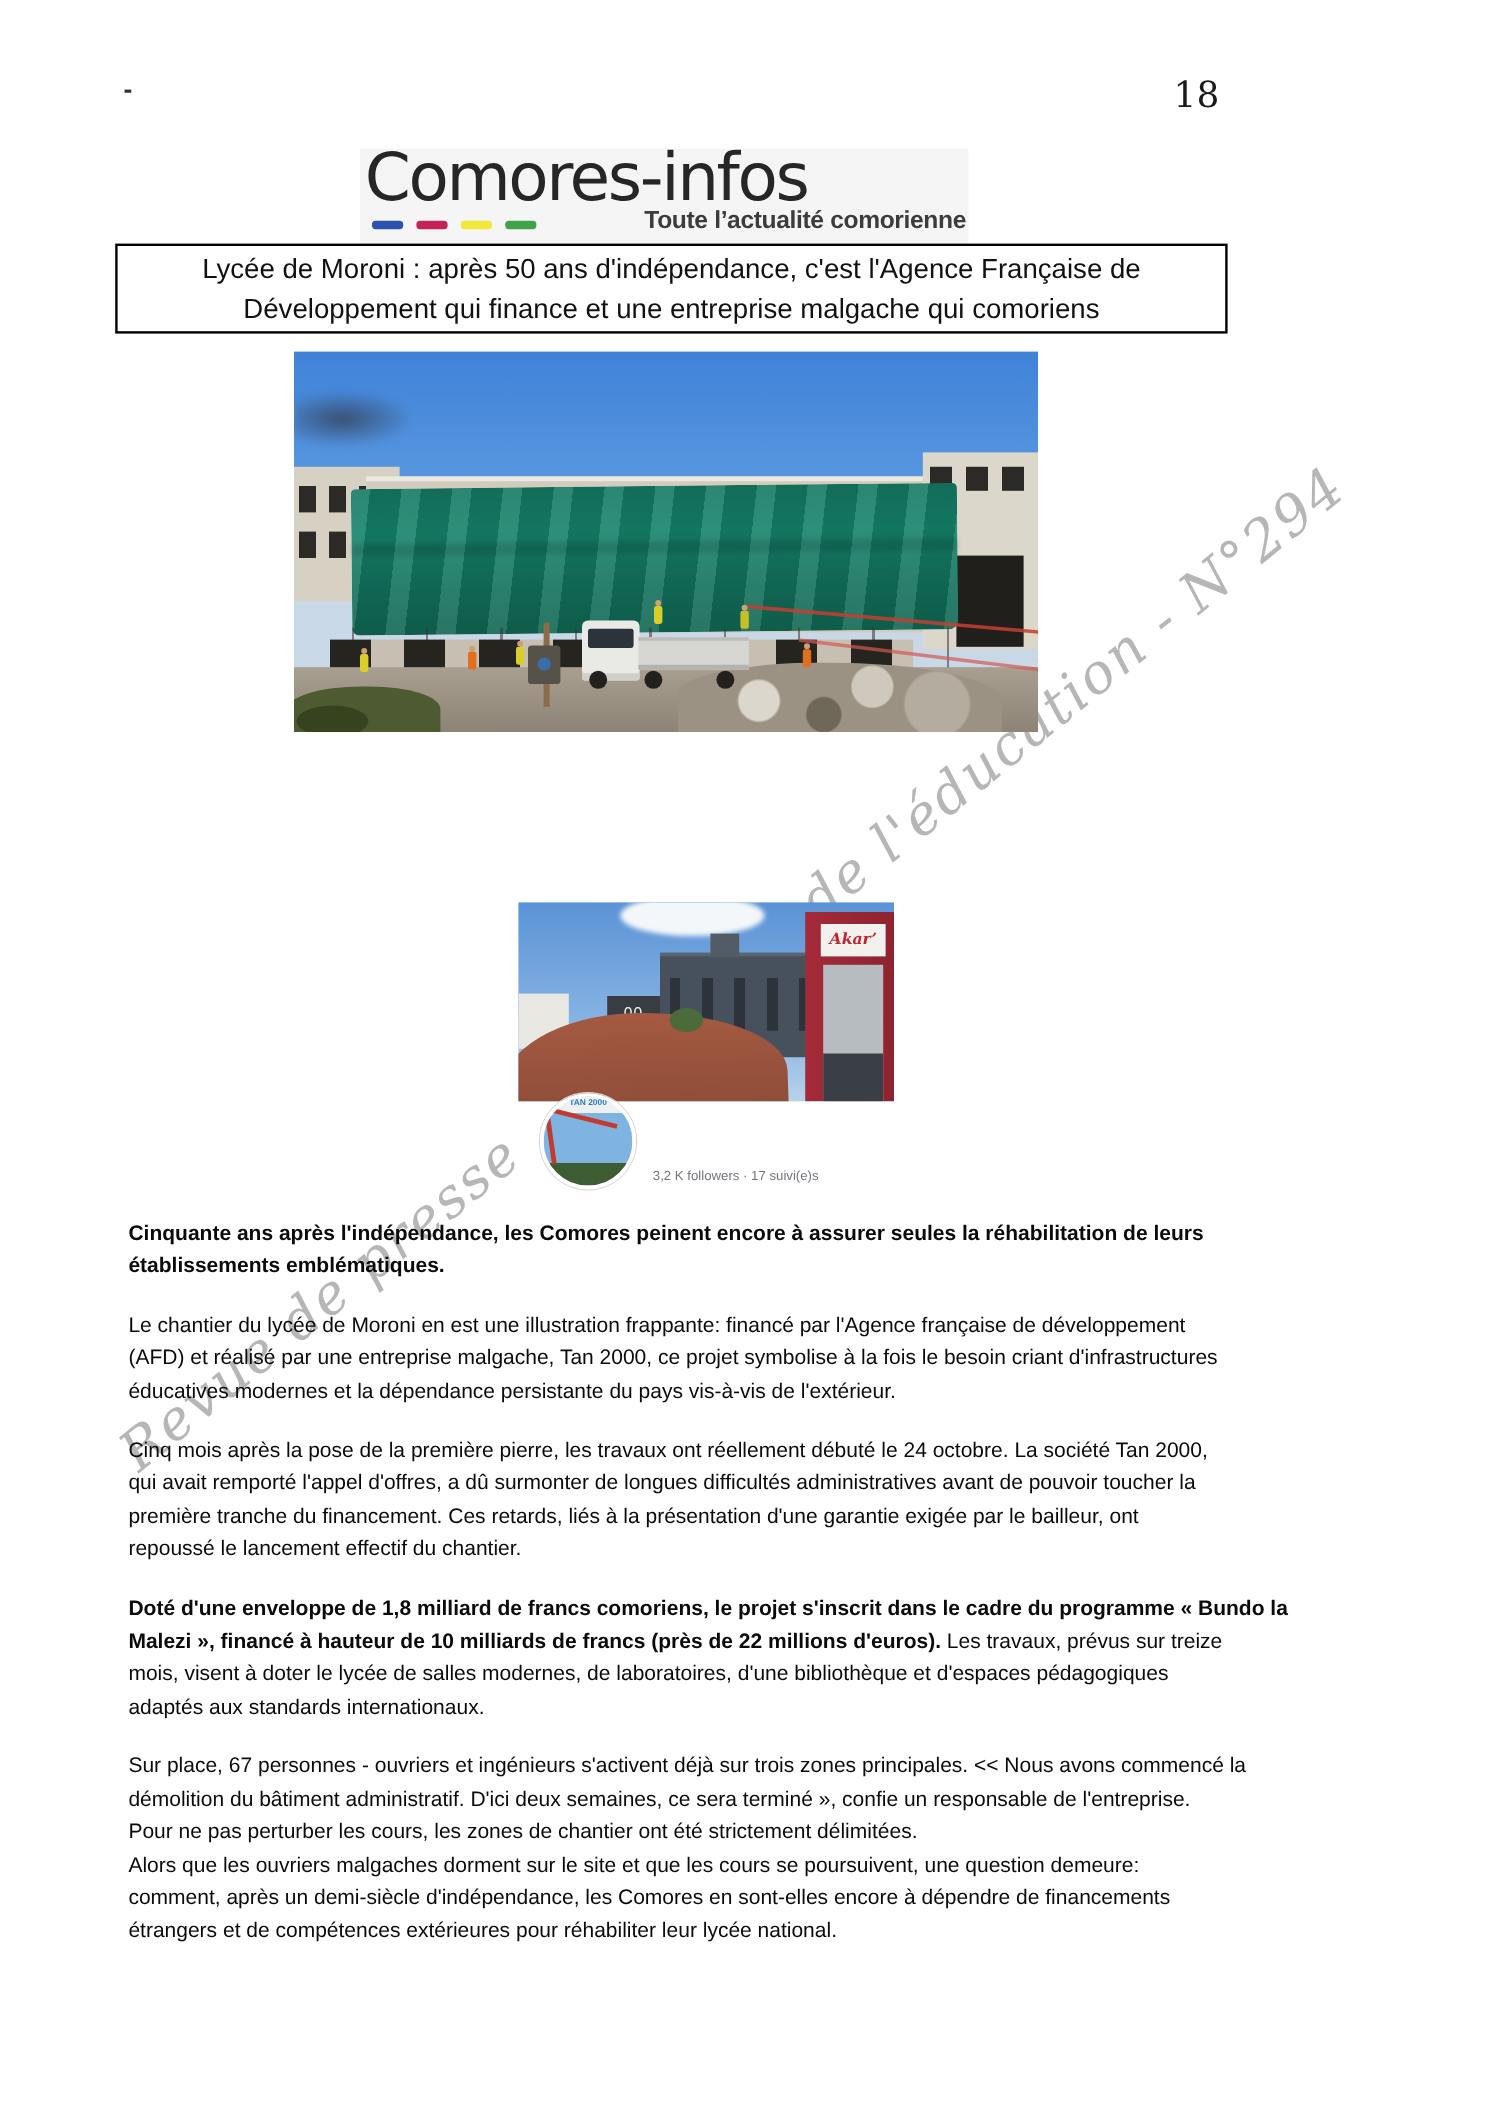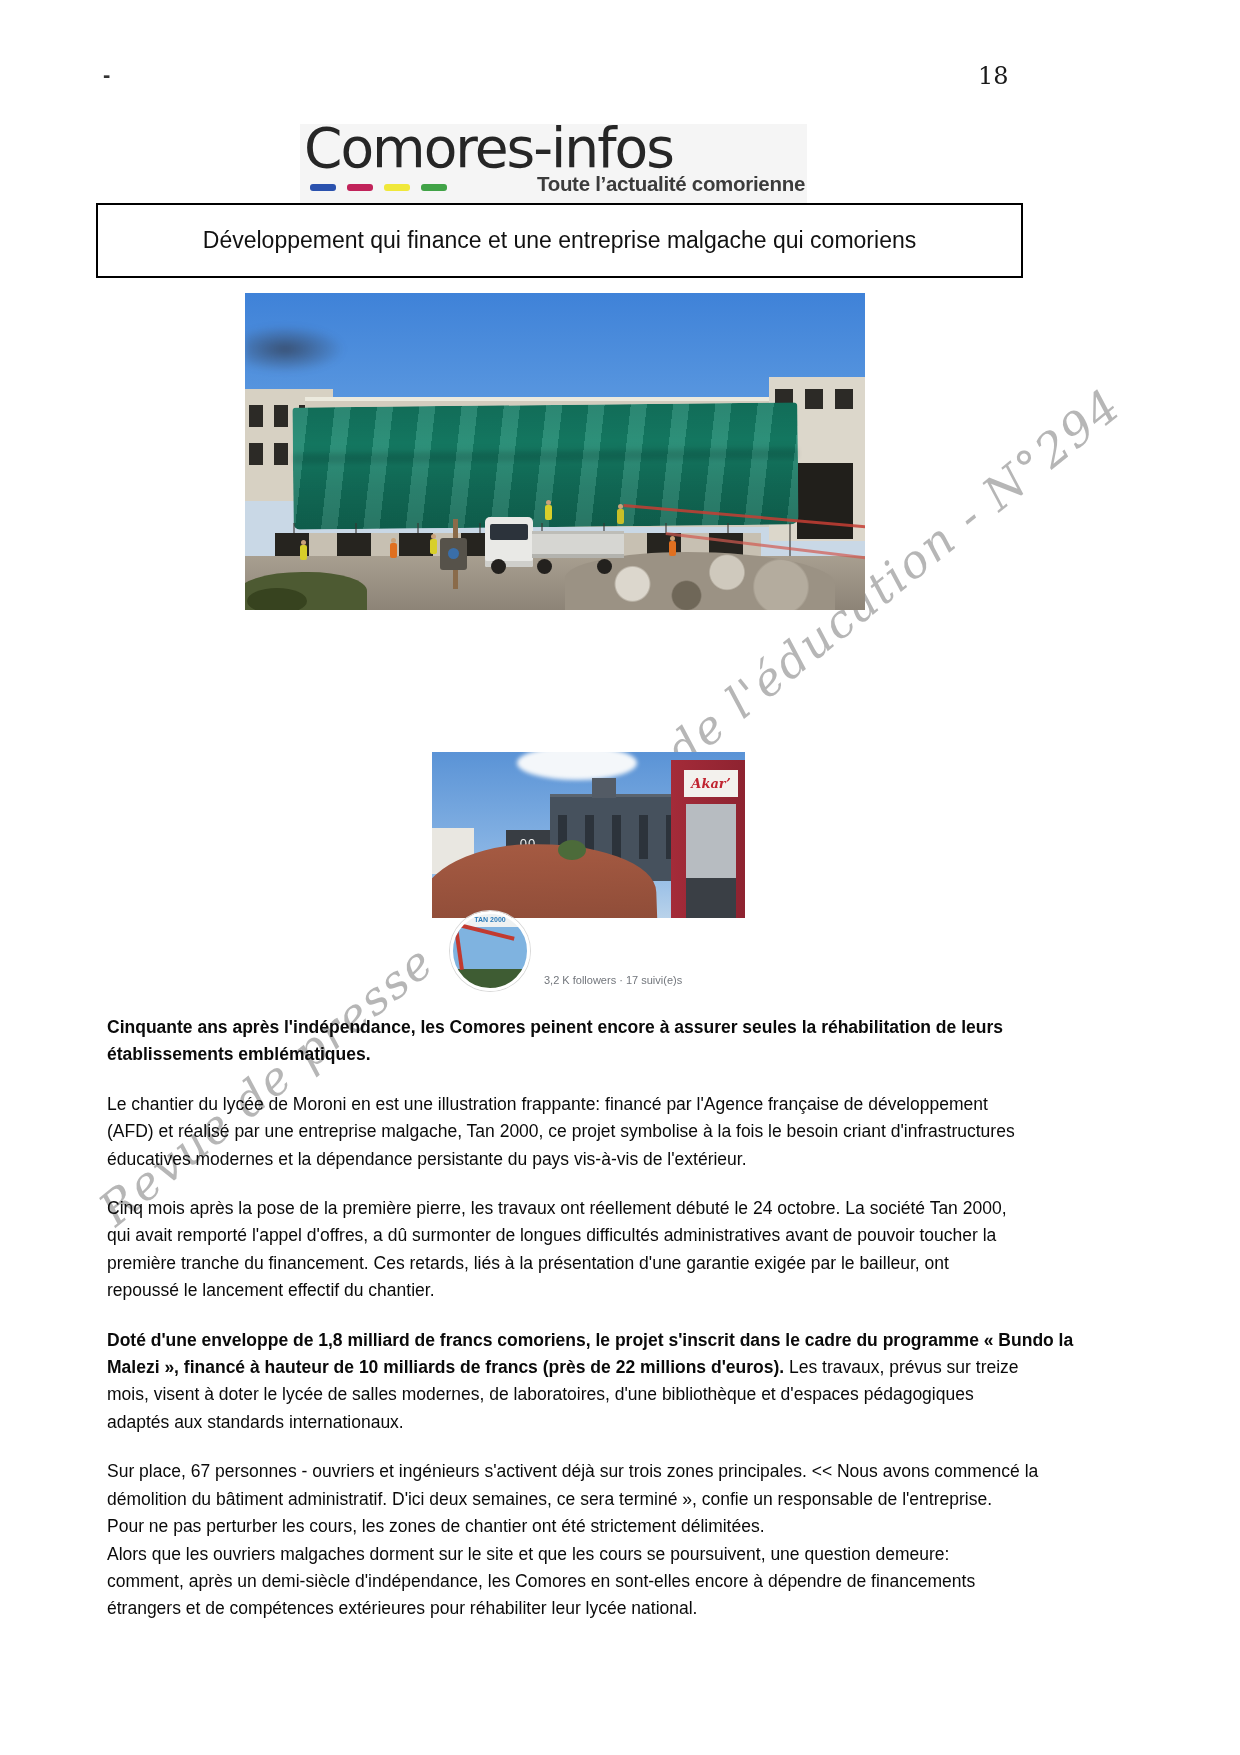--- a/index.html
+++ b/index.html
@@ -3,21 +3,21 @@
 <meta charset="utf-8">
 <style>
   html,body{margin:0;padding:0;background:#e9e9e9;}
   .page{
     position:relative;width:1240px;height:1755px;margin:0 auto;
     background:#ffffff;overflow:hidden;
     font-family:"Liberation Sans",sans-serif;color:#000;
   }
   
   .corner-mark{position:absolute;left:103px;top:62px;font-size:22px;font-weight:bold;color:#333;z-index:3;}
-  .page-number{position:absolute;left:978px;top:62px;font-size:24px;font-family:"DejaVu Serif",serif;color:#1a1a1a;z-index:3;}
+  .page-number{position:absolute;left:978px;top:62px;font-size:30px;font-family:"DejaVu Serif",serif;color:#1a1a1a;z-index:3;}
   .logo-block{position:absolute;left:300px;top:124px;width:507px;height:79px;background:#f5f5f5;z-index:3;}
   .logo-title{position:absolute;left:4px;top:-8px;font-size:55px;font-weight:500;letter-spacing:-2px;color:#262626;font-family:"DejaVu Sans",sans-serif;}
   .logo-dashes{position:absolute;left:10px;top:60px;display:flex;gap:11px;}
   .logo-dash{width:26px;height:7px;border-radius:3px;}
   .logo-tagline{position:absolute;right:2px;top:48px;font-size:20.5px;font-weight:bold;color:#3c3c3c;letter-spacing:-0.3px;text-align:center;}
   
   .headline-box{
     position:absolute;left:96px;top:203px;width:923px;height:71px;
     border:2px solid #000;background:#fff;z-index:3;
     display:flex;flex-direction:column;justify-content:center;align-items:center;
@@ -108,20 +108,21 @@
     <div class="logo-dashes">
       <div class="logo-dash" style="background-color: rgb(43, 82, 174);"></div>
       <div class="logo-dash" style="background-color: rgb(193, 35, 90);"></div>
       <div class="logo-dash" style="background-color: rgb(240, 232, 58);"></div>
       <div class="logo-dash" style="background-color: rgb(65, 163, 71);"></div>
     </div>
     <div class="logo-tagline">Toute l’actualité comorienne</div>
   </div>
 
   <div class="headline-box">
+    <div>Lycée de Moroni : après 50 ans d'indépendance, c'est l'Agence Française de</div>
     <div>Développement  qui finance et une entreprise malgache qui comoriens</div>
   </div>
 
   <div class="photo1">
     <div class="p1-smoke"></div>
     <div class="p1-farleft">
         <div class="w1"></div>
         <div class="w2"></div>
       </div>
     <div class="p1-wall"></div>

